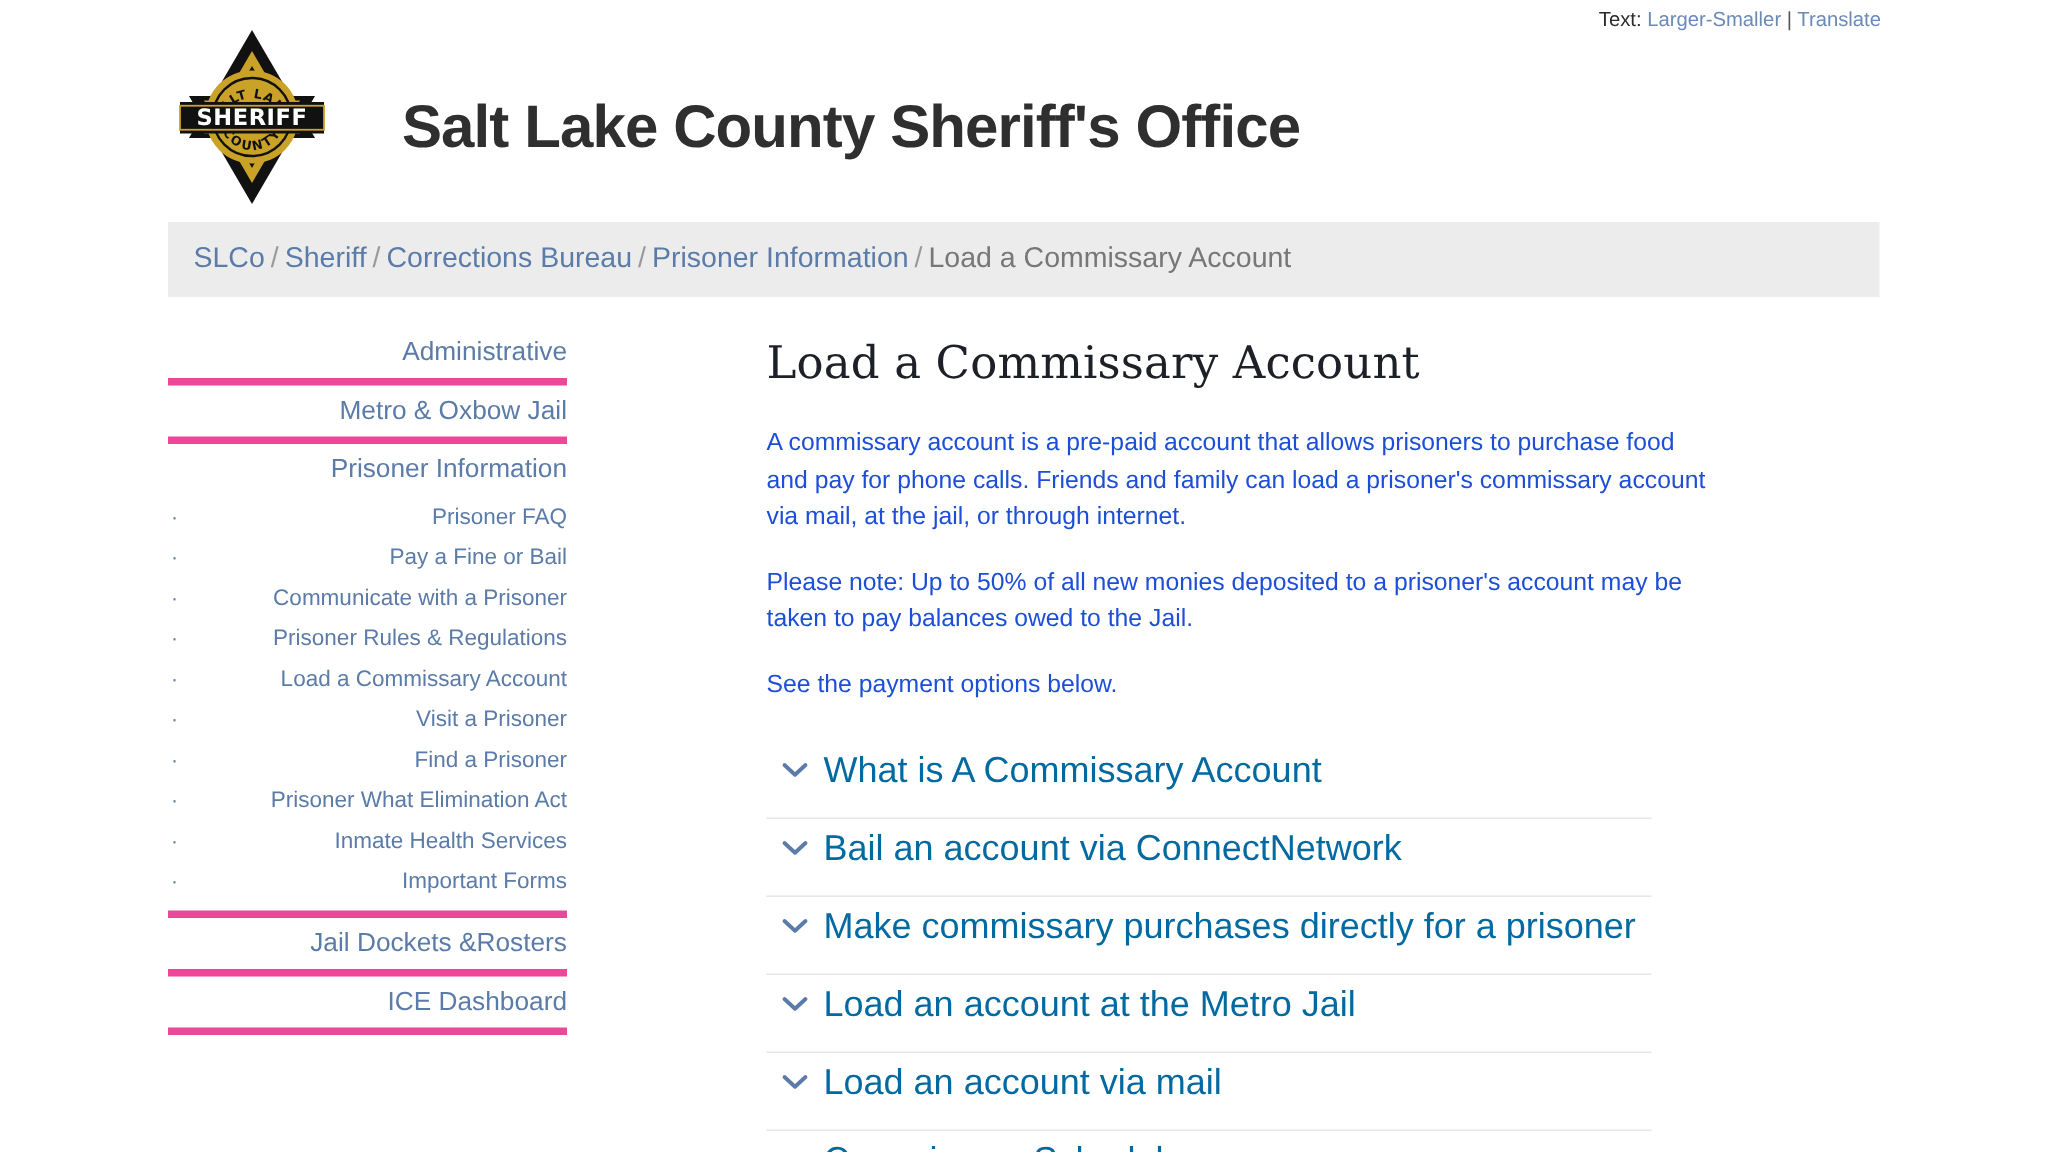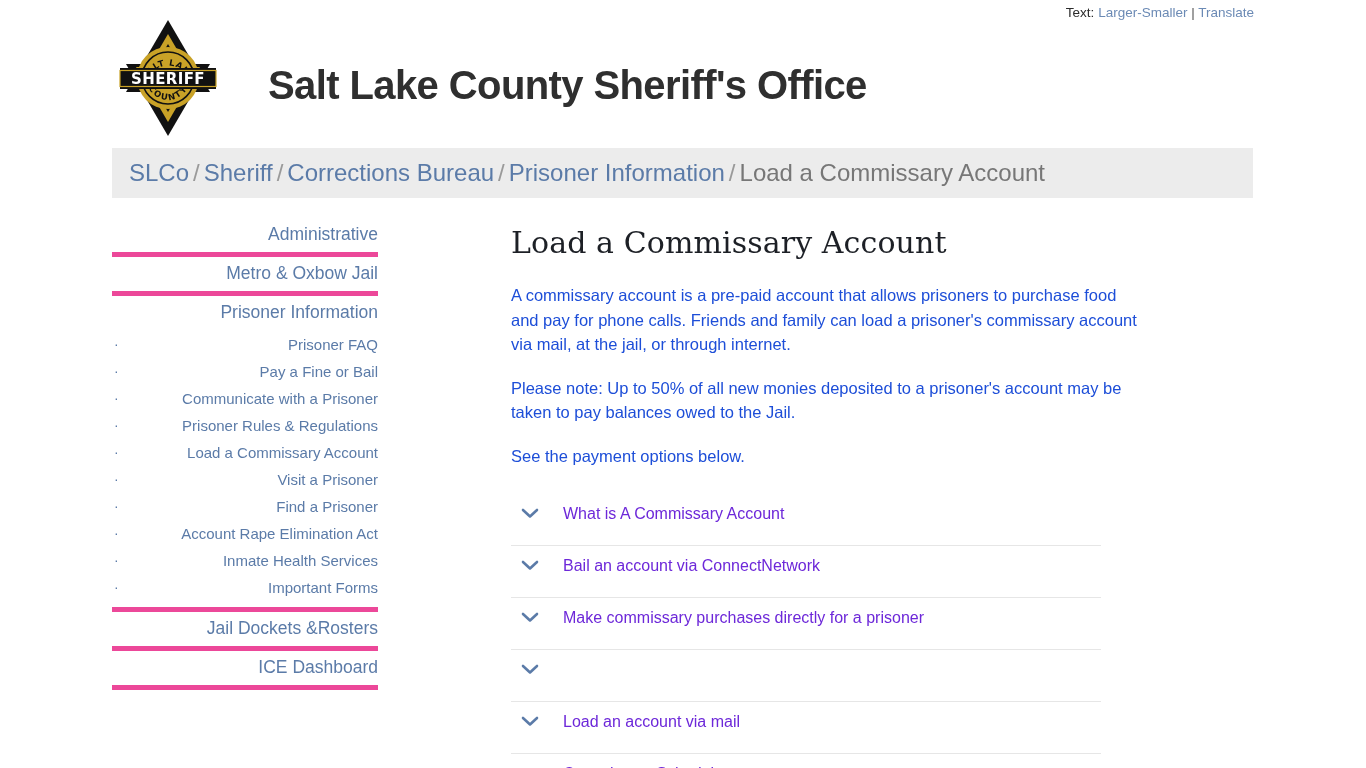--- a/index.html
+++ b/index.html
@@ -66,21 +66,21 @@
     top: 148px;
     left: 112px;
     width: 1141px;
     height: 50px;
     background: #ececec;
   }
   .breadcrumb {
     position: absolute;
     left: 17px;
     top: 13px;
-    font-size: 24px;
+    font-size: 19px;
     line-height: 24px;
     color: #777777;
     white-space: nowrap;
   }
   .breadcrumb a {
     color: #5b7ba8;
     text-decoration: none;
   }
   .breadcrumb .crumb-sep {
     color: #9a9a9a;
@@ -160,25 +160,25 @@
   }
   .acc-item {
     border-bottom: 1px solid #e6e6e6;
     height: 52px;
     box-sizing: border-box;
     position: relative;
     cursor: pointer;
   }
   .acc-label {
     position: absolute;
-    left: 52px;
+    left: 38px;
     top: 9px;
-    font-size: 16px;
+    font-size: 24px;
     line-height: 22px;
-    color: #6d28d9;
+    color: #0369a1;
     white-space: nowrap;
   }
   .chev {
     position: absolute;
     left: 10px;
     top: 13px;
     width: 18px;
     height: 12px;
   }
   .chev svg { display: block; }
@@ -255,21 +255,21 @@
   <div class="nav-section">
     <a class="nav-top" href="#">Prisoner Information</a>
     <div class="nav-sub-list">
       <a class="nav-sub" href="#"><span class="bullet">·</span><span>Prisoner FAQ</span></a>
       <a class="nav-sub" href="#"><span class="bullet">·</span><span>Pay a Fine or Bail</span></a>
       <a class="nav-sub" href="#"><span class="bullet">·</span><span>Communicate with a Prisoner</span></a>
       <a class="nav-sub" href="#"><span class="bullet">·</span><span>Prisoner Rules &amp; Regulations</span></a>
       <a class="nav-sub" href="#"><span class="bullet">·</span><span>Load a Commissary Account</span></a>
       <a class="nav-sub" href="#"><span class="bullet">·</span><span>Visit a Prisoner</span></a>
       <a class="nav-sub" href="#"><span class="bullet">·</span><span>Find a Prisoner</span></a>
-      <a class="nav-sub" href="#"><span class="bullet">·</span><span>Account Rape Elimination Act</span></a>
+      <a class="nav-sub" href="#"><span class="bullet">·</span><span>Prisoner What Elimination Act</span></a>
       <a class="nav-sub" href="#"><span class="bullet">·</span><span>Inmate Health Services</span></a>
       <a class="nav-sub" href="#"><span class="bullet">·</span><span>Important Forms</span></a>
     </div>
   </div>
 
   <div class="nav-section">
     <a class="nav-top" href="#">Jail Dockets &amp;Rosters</a>
   </div>
 
 
@@ -314,20 +314,21 @@
       </span>
       <span class="acc-label">Make commissary purchases directly for a prisoner</span>
     </div>
 
     <div class="acc-item">
       <span class="chev">
         <svg viewBox="0 0 18 12" width="18" height="12">
             <path d="M2 3 L9 9.5 L16 3" fill="none" stroke="#5b7ba8" stroke-width="2.6" stroke-linecap="round" stroke-linejoin="round"></path>
           </svg>
       </span>
+      <span class="acc-label">Load an account at the Metro Jail</span>
     </div>
 
     <div class="acc-item">
       <span class="chev">
         <svg viewBox="0 0 18 12" width="18" height="12">
             <path d="M2 3 L9 9.5 L16 3" fill="none" stroke="#5b7ba8" stroke-width="2.6" stroke-linecap="round" stroke-linejoin="round"></path>
           </svg>
       </span>
       <span class="acc-label">Load an account via mail</span>
     </div>

